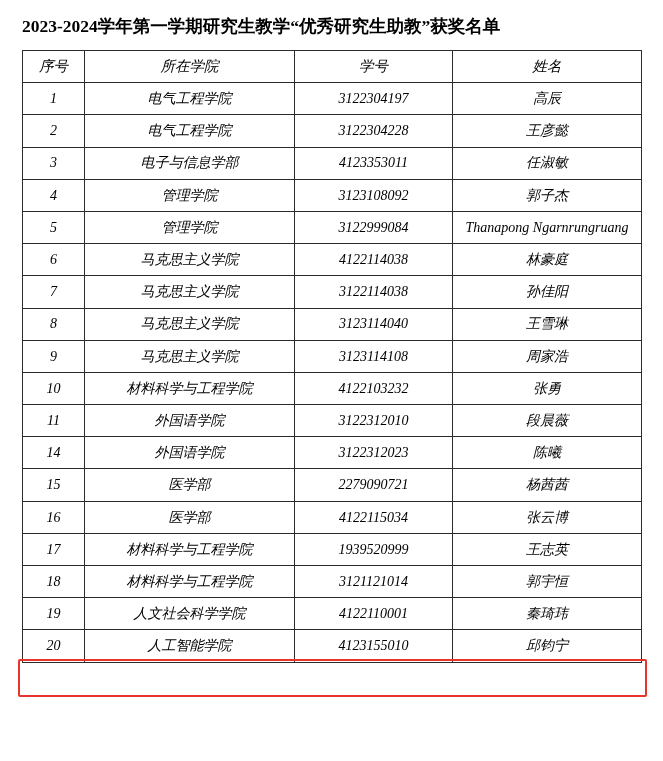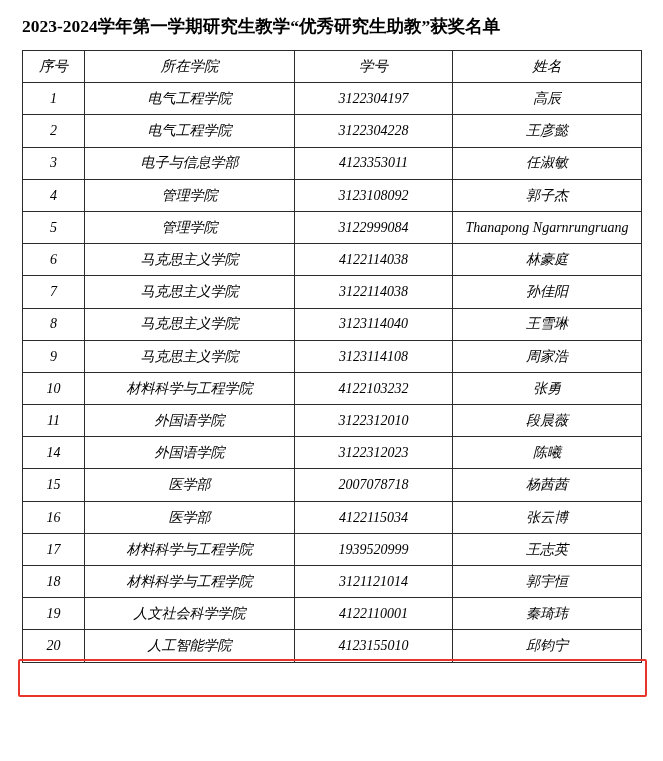--- a/index.html
+++ b/index.html
@@ -156,21 +156,21 @@
         </tr>
         <tr>
           <td>14</td>
           <td>外国语学院</td>
           <td>3122312023</td>
           <td>陈曦</td>
         </tr>
         <tr>
           <td>15</td>
           <td>医学部</td>
-          <td>2007078718</td>
+          <td>2279090721</td>
           <td>杨茜茜</td>
         </tr>
         <tr>
           <td>16</td>
           <td>医学部</td>
           <td>4122115034</td>
           <td>张云博</td>
         </tr>
         <tr>
           <td>17</td>

